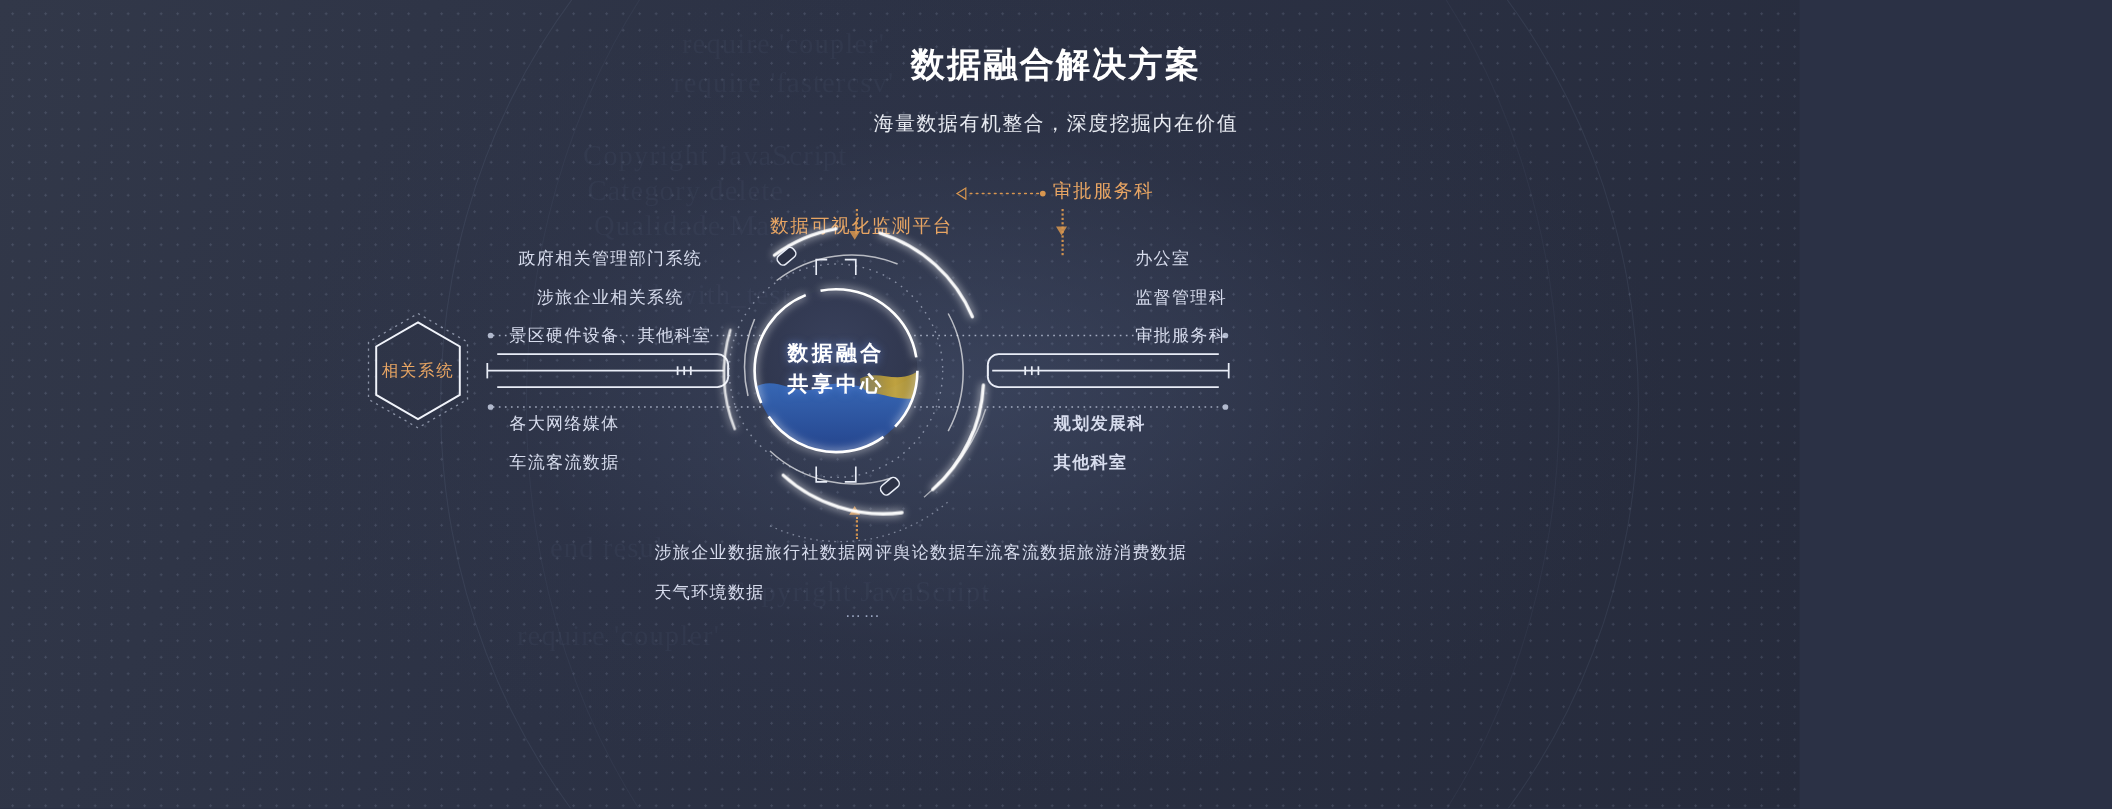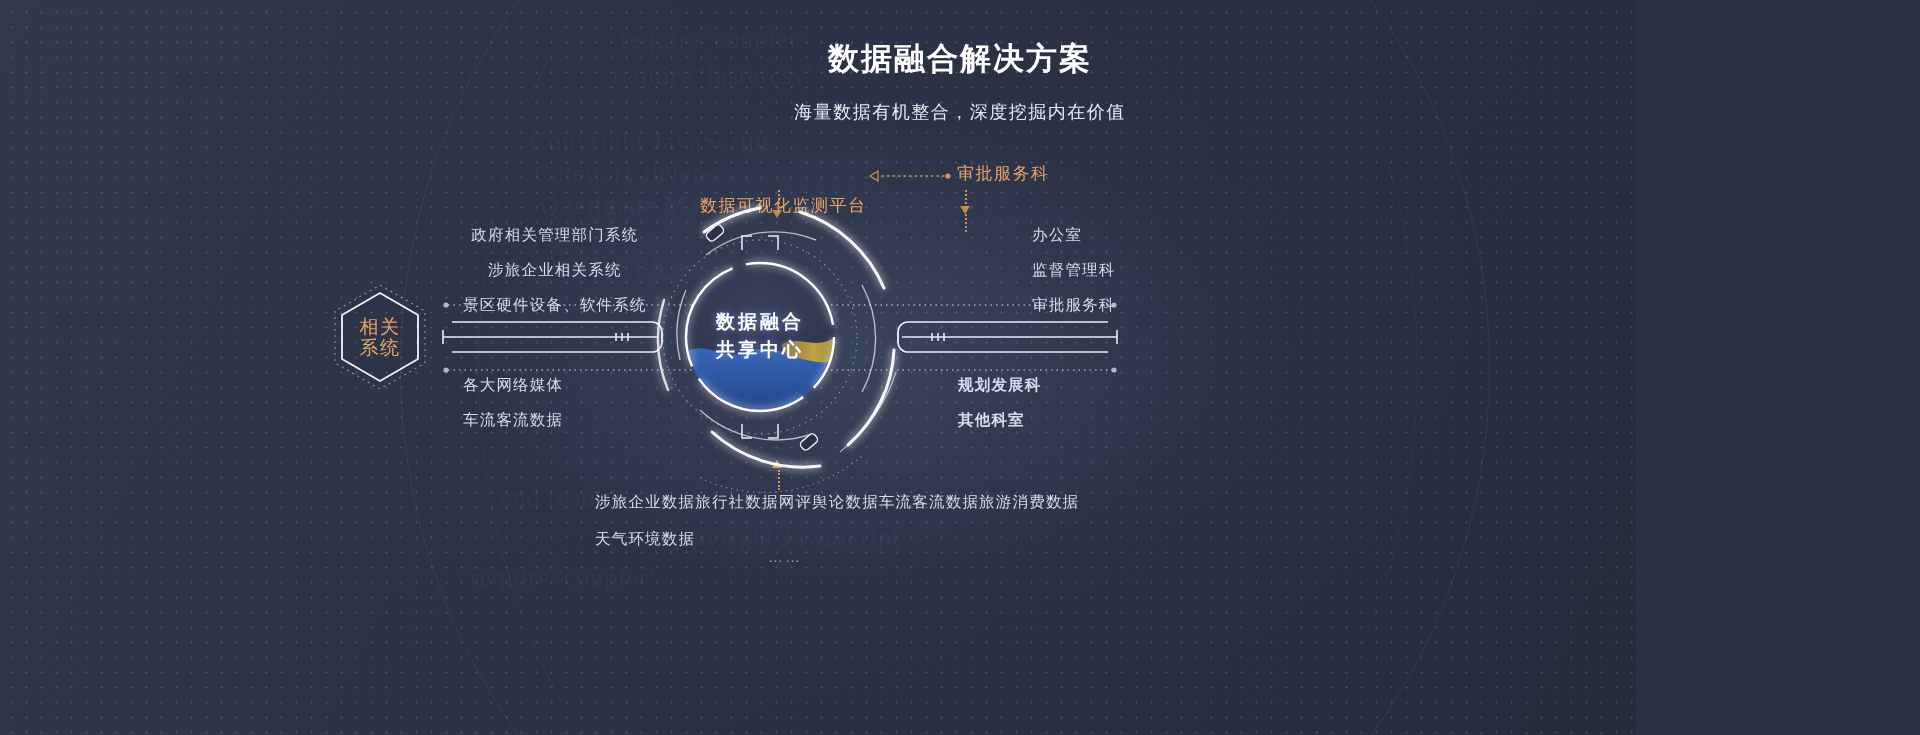--- a/index.html
+++ b/index.html
@@ -164,24 +164,24 @@
   .hex-node {
     position: absolute;
     width: 96px; height: 108px;
   }
   #hex-left  { left: 332px; top: 283px; }
   #hex-right { left: 1130px; top: 283px; }
   .hex-label {
     position: absolute;
     inset: 0;
     display: flex;
-    flex-direction: column;
+    flex-direction: row;
     align-items: center;
     justify-content: center;
-    font-size: 19px;
+    font-size: 15px;
     line-height: 21px;
     color: #e8a563;
     letter-spacing: 1.5px;
     text-align: center;
   }
 
   
   #scene {
     position: absolute;
     left: 0; top: 0;
@@ -382,21 +382,21 @@
     <div class="hex-label">
       <span>相关</span>
       <span>系统</span>
     </div>
   </div>
 
 
   <div class="col-text col-left" id="left-top">
     <div class="row">政府相关管理部门系统</div>
     <div class="row">涉旅企业相关系统</div>
-    <div class="row">景区硬件设备、软件系统</div>
+    <div class="row">景区硬件设备、其他科室</div>
   </div>
 
   <div class="col-text col-left" id="left-bottom">
     <div class="row">各大网络媒体</div>
     <div class="row">车流客流数据</div>
   </div>
 
   <div class="col-text col-right" id="right-top">
     <div class="row">办公室</div>
     <div class="row">监督管理科</div>

